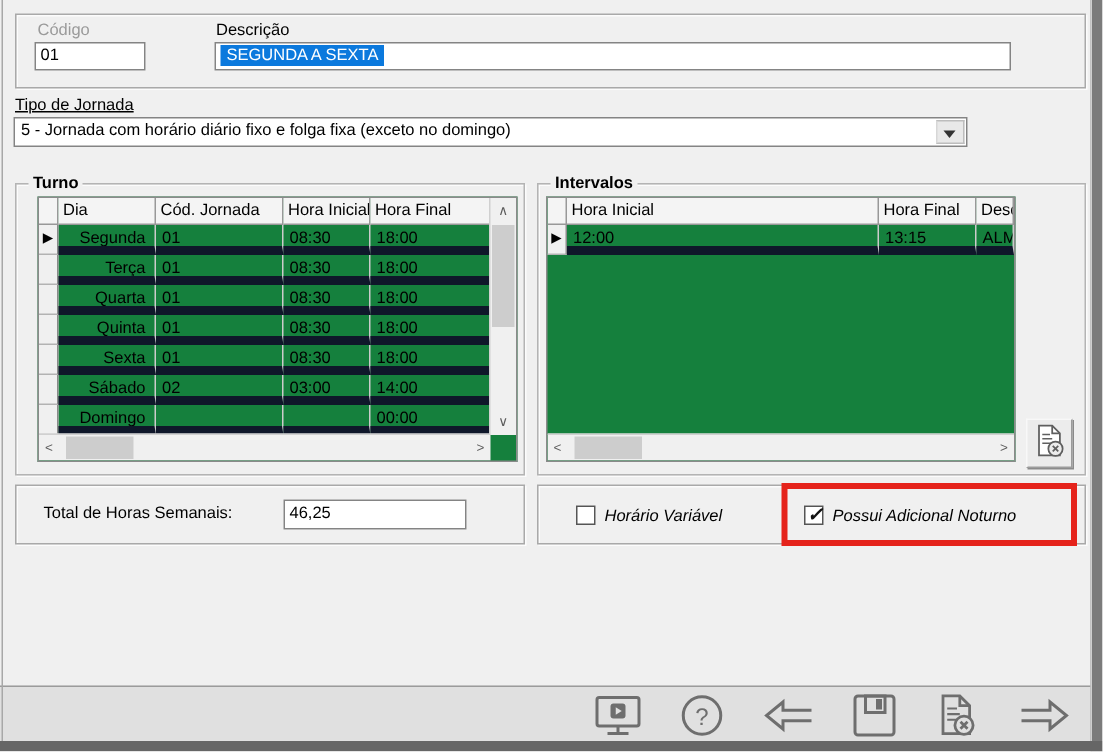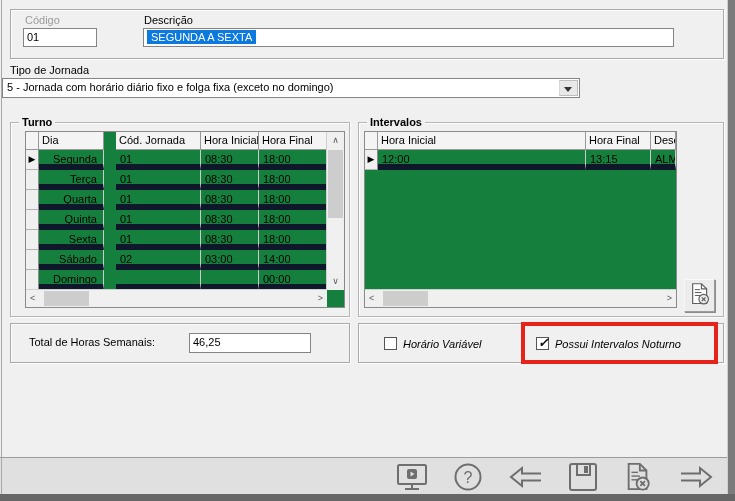--- a/index.html
+++ b/index.html
@@ -37,21 +37,21 @@
   .gh{background:#f4f4f4;border-right:1px solid #989898;border-bottom:1px solid #989898;
       box-sizing:border-box;padding:2px 3px;white-space:nowrap;overflow:hidden;flex:none;}
   .grow{display:flex;height:20px;}
   .gc{border-right:1px solid #cbcbcb;border-bottom:6px solid #0f172a;box-sizing:border-box;
       padding:3px 4px 0 4px;white-space:nowrap;overflow:hidden;flex:none;}
   .selcol{background:#f0f0f0;border-right:1px solid #8a8a8a;border-bottom:1px solid #b3b3b3;
           text-align:center;padding:2px 0 0 0;}
   .rowarrow{font-size:9px;line-height:12px;color:#000;}
 
   
-  .t-sel{width:13px;} .t-dia{width:65px;text-align:right;padding-right:6px;} .t-cod{width:85px;margin-left:12px;}
+  .t-sel{width:13px;} .t-dia{width:65px;text-align:right;padding-right:6px;} .t-cod{width:85px;}
   .t-hi{width:58px;} .t-hf{width:80px;}
   
   .i-sel{width:13px;} .i-hi{width:208px;} .i-hf{width:65px;} .i-desc{flex:1 1 auto;width:auto;}
 
   
   .vsb{position:absolute;top:0;right:0;width:17px;bottom:17px;background:#f0f0f0;border-left:1px solid #d0d0d0;}
   .hsb{position:absolute;left:0;bottom:0;height:17px;background:#f0f0f0;border-top:1px solid #d0d0d0;}
   .sbarrow{position:absolute;color:#5c5c5c;font-size:9px;line-height:9px;text-align:center;}
   .thumb{position:absolute;background:#cdcdcd;}
 
@@ -81,22 +81,22 @@
 
 <div class="app">
 
   <div class="panel" style="left:10px;top:9px;width:712px;height:48px;">
     <div class="lbl dim" style="left:14px;top:4px;">Código</div>
     <div class="field" style="left:12px;top:18px;width:74px;height:19px;">01</div>
     <div class="lbl" style="left:133px;top:4px;">Descrição</div>
     <div class="field" style="left:132px;top:18px;width:531px;height:19px;"><span class="sel">SEGUNDA A SEXTA</span></div>
   </div>
 
-  <div class="lbl" style="left:10px;top:64px;">Tipo de Jornada</div>
-  <div class="combo" style="left:2px;top:78px;width:578px;height:20px;">
+  <div class="lbl" style="left:10px;top:64px;text-decoration:underline;">Tipo de Jornada</div>
+  <div class="combo" style="left:9px;top:78px;width:636px;height:20px;">
     <div class="ctext">5 - Jornada com horário diário fixo e folga fixa (exceto no domingo)</div>
     <div class="cbtn">
       <span class="carrow"></span>
     </div>
   </div>
 
   <div class="groupbox" style="left:10px;top:122px;width:338px;height:193px;">
     <div class="gtitle">Turno</div>
   </div>
   <div class="grid" style="left:25px;top:131px;width:320px;height:177px;">
@@ -214,21 +214,21 @@
 
   <div class="panel" style="left:358px;top:323px;width:364px;height:38px;">
     <div class="check" style="left:25px;top:13px;">
       <span class="box"></span>
       <span>Horário Variável</span>
     </div>
     <div class="check" style="left:177px;top:13px;">
       <span class="box">
           <span class="mark">✓</span>
         </span>
-      <span>Possui Intervalos Noturno</span>
+      <span>Possui Adicional Noturno</span>
     </div>
   </div>
   <div class="red-rect" style="left:521px;top:322px;width:189px;height:34px;"></div>
 
 
   <div class="toolbar">
     <button class="tbtn" style="left:395px;">
       <svg width="32" height="30" viewBox="0 0 32 30">
         <rect class="icon-stroke" x="2" y="3" width="28" height="19" rx="1.5"></rect>
         <rect x="11" y="7" width="10" height="10" rx="2" fill="#6e6e6e"></rect>

